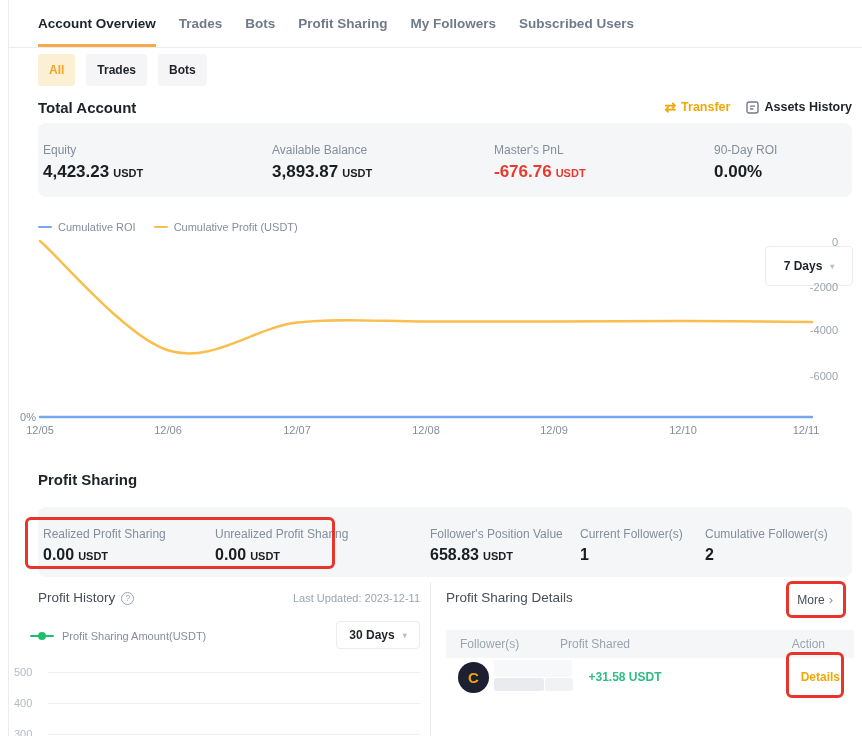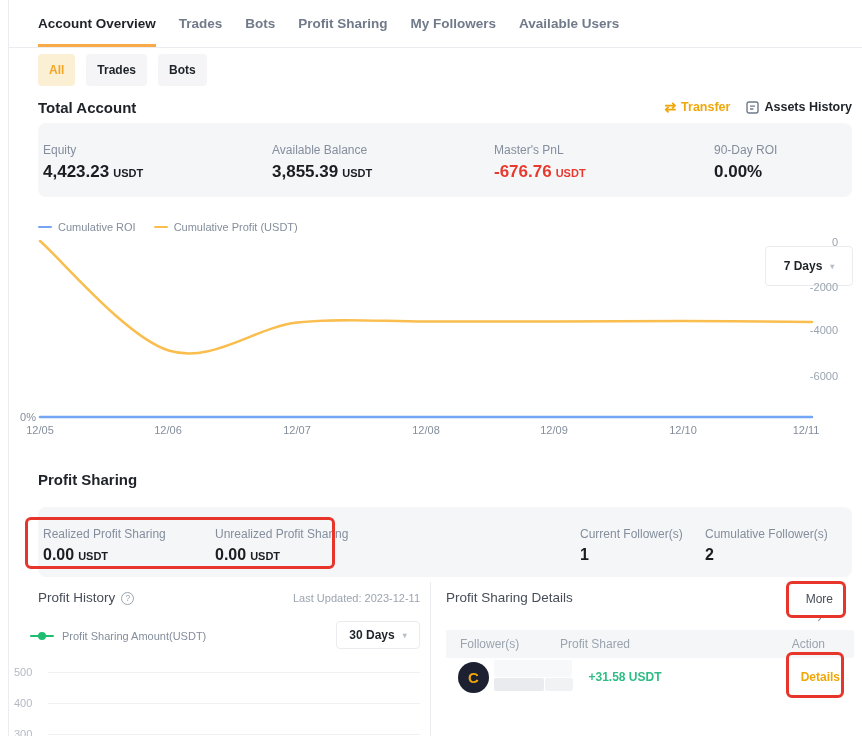--- a/index.html
+++ b/index.html
@@ -78,21 +78,21 @@
   .green-legend { position:absolute; left:30px; top:630px; display:flex; align-items:center; gap:8px;
                   font-size:11px; color:#848e9c; cursor:pointer; }
   .green-mark { position:relative; width:24px; height:2px; background:#1EBE71; border-radius:1px; }
   .green-mark::after { content:''; position:absolute; left:8px; top:-3px; width:8px; height:8px;
                        border-radius:50%; background:#1EBE71; }
 
   .gridrow-label { position:absolute; left:14px; width:26px; text-align:left; font-size:11px; color:#b3bac3; }
   .gridrow-line { position:absolute; left:48px; right:442px; height:1px; background:#eef0f2; }
 
   .more-link { position:absolute; right:29px; top:592px; font-size:12px; color:#474d57; cursor:pointer;
-               display:flex; align-items:center; gap:4px;flex-direction:column; }
+               display:flex; align-items:center; gap:4px; }
   .more-chev { color:#848e9c; font-size:13px; }
 
   .tbl-head { position:absolute; left:446px; right:8px; top:630px; height:28px; background:#f5f6f7;
               border-radius:2px; font-size:12px; color:#9aa4af; }
   .tbl-head span { position:absolute; top:7px; }
   .th-follower { left:14px; }
   .th-profit { left:114px; width:130px; }
   .th-action { right:29px; }
 
   .avatar { position:absolute; left:458px; top:662px; width:31px; height:31px; border-radius:50%;
@@ -112,21 +112,21 @@
 
 <div class="screen">
   <div class="left-edge"></div>
 
   <div class="tabbar">
     <div class="tab active">Account Overview</div>
     <div class="tab">Trades</div>
     <div class="tab">Bots</div>
     <div class="tab">Profit Sharing</div>
     <div class="tab">My Followers</div>
-    <div class="tab">Available Users</div>
+    <div class="tab">Subscribed Users</div>
   </div>
 
   <div class="pills">
     <div class="pill active">All</div>
     <div class="pill">Trades</div>
     <div class="pill">Bots</div>
   </div>
 
   <div class="section-title" style="left:38px; top:99px;">Total Account</div>
   <div class="head-actions">
@@ -143,21 +143,21 @@
     </div>
   </div>
 
   <div class="card card1">
     <div class="stat" style="left:5px;">
       <div class="stat-label">Equity</div>
       <div class="stat-value"><span>4,423.23</span><span class="unit">USDT</span></div>
     </div>
     <div class="stat" style="left:234px;">
       <div class="stat-label">Available Balance</div>
-      <div class="stat-value"><span>3,855.39</span><span class="unit">USDT</span></div>
+      <div class="stat-value"><span>3,893.87</span><span class="unit">USDT</span></div>
     </div>
     <div class="stat" style="left:456px;">
       <div class="stat-label">Master's PnL</div>
       <div class="stat-value neg"><span>-676.76</span><span class="unit">USDT</span></div>
     </div>
     <div class="stat" style="left:676px;">
       <div class="stat-label">90-Day ROI</div>
       <div class="stat-value"><span>0.00%</span><span class="unit"></span></div>
     </div>
   </div>
@@ -197,20 +197,24 @@
   <div class="section-title" style="left:38px; top:471px;">Profit Sharing</div>
   <div class="card card2">
     <div class="stat" style="left:5px;">
       <div class="stat-label">Realized Profit Sharing</div>
       <div class="stat-value" style="font-size:16px;"><span>0.00</span><span class="unit">USDT</span></div>
     </div>
     <div class="stat" style="left:177px;">
       <div class="stat-label">Unrealized Profit Sharing</div>
       <div class="stat-value" style="font-size:16px;"><span>0.00</span><span class="unit">USDT</span></div>
     </div>
+    <div class="stat" style="left:392px;">
+      <div class="stat-label">Follower's Position Value</div>
+      <div class="stat-value" style="font-size:16px;"><span>658.83</span><span class="unit">USDT</span></div>
+    </div>
     <div class="stat" style="left:542px;">
       <div class="stat-label">Current Follower(s)</div>
       <div class="stat-value" style="font-size:16px;"><span>1</span><span class="unit"></span></div>
     </div>
     <div class="stat" style="left:667px;">
       <div class="stat-label">Cumulative Follower(s)</div>
       <div class="stat-value" style="font-size:16px;"><span>2</span><span class="unit"></span></div>
     </div>
   </div>
 

